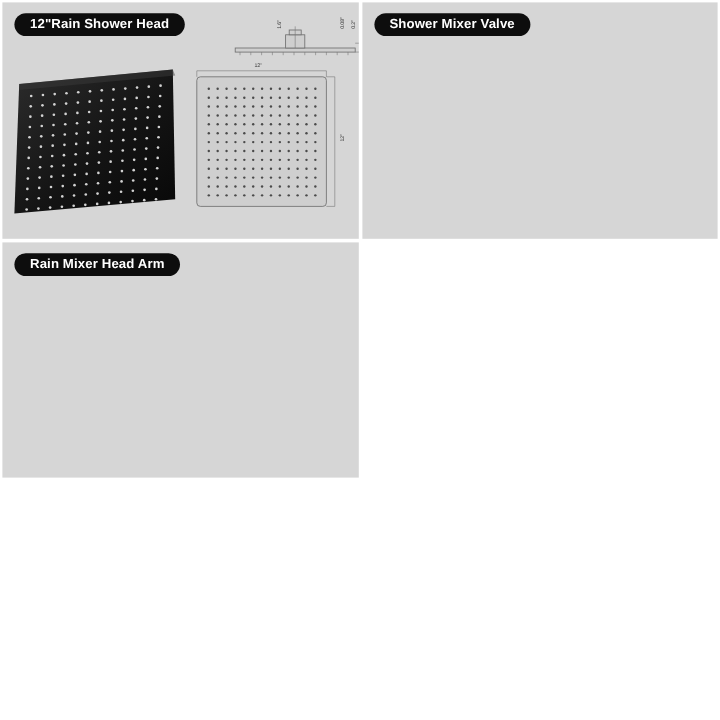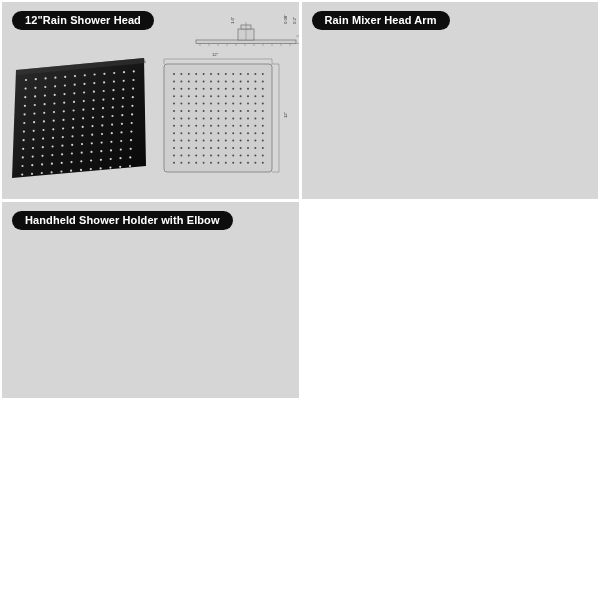--- a/index.html
+++ b/index.html
@@ -396,25 +396,25 @@
       <line x1="119" y1="10" x2="119" y2="118" class="dimline"></line>
       <line x1="112" y1="10" x2="119" y2="10" class="dimline"></line>
       <line x1="112" y1="118" x2="119" y2="118" class="dimline"></line>
     </svg>
     <div class="dim" style="left:210px;top:50px">12"</div>
     <div class="dim v" style="left:281px;top:116px">12"</div>
 
   </div>
 
 
+  <div class="panel">
+    <div class="badge">Shower Mixer Valve</div>
+
+  </div>
 
 
   <div class="panel">
     <div class="badge">Rain Mixer Head Arm</div>
 
   </div>
 
-  <div class="panel">
-    <div class="badge">Handheld Shower Holder with Elbow</div>
-
-  </div>
 
 </div>
 
 </body></html>

